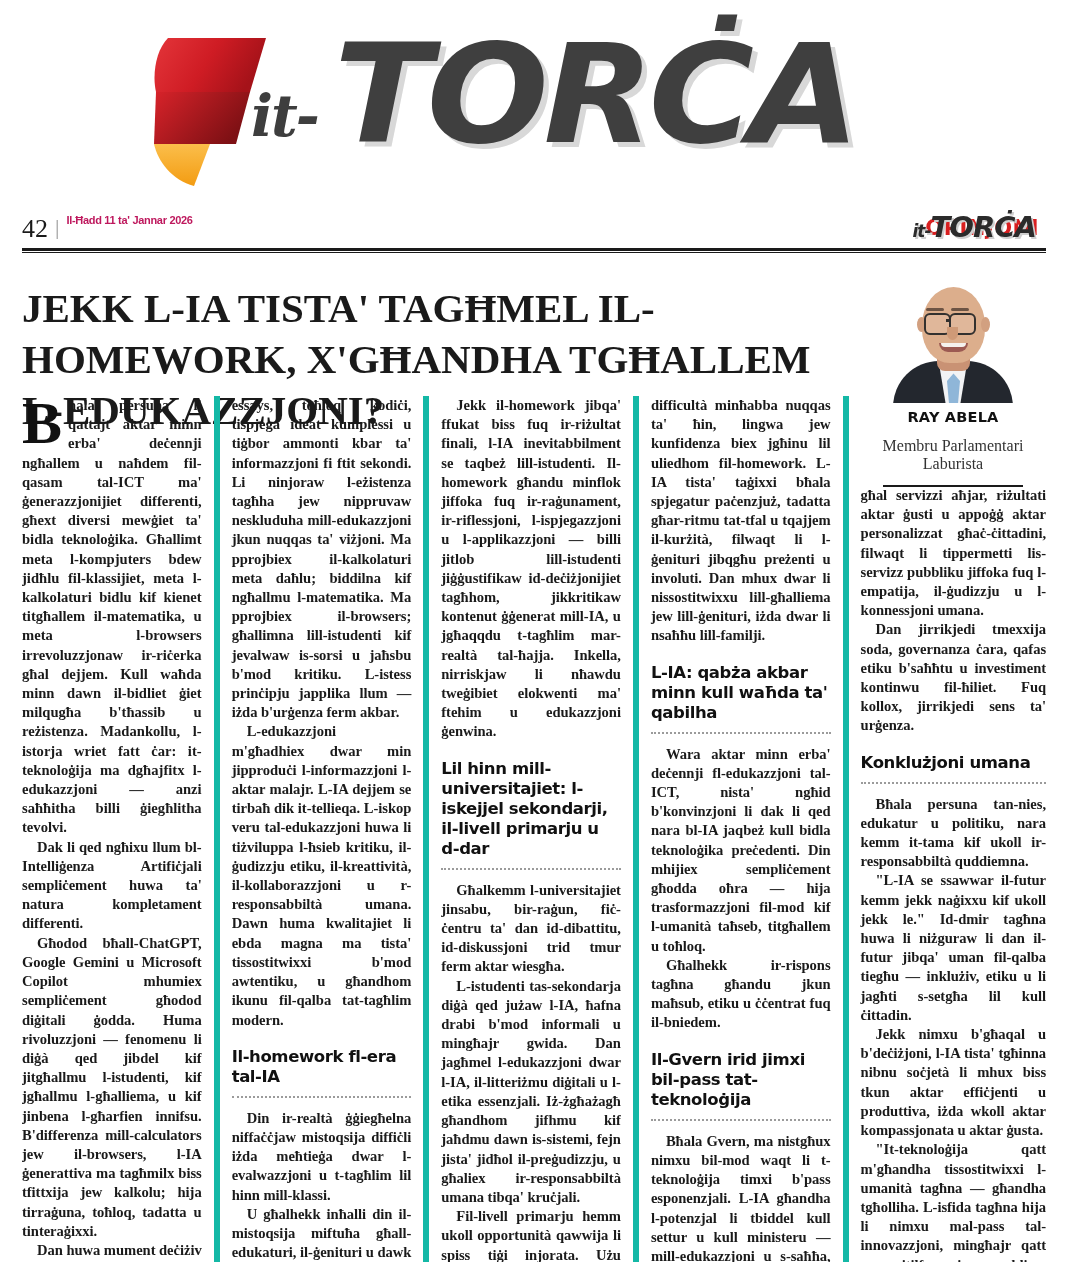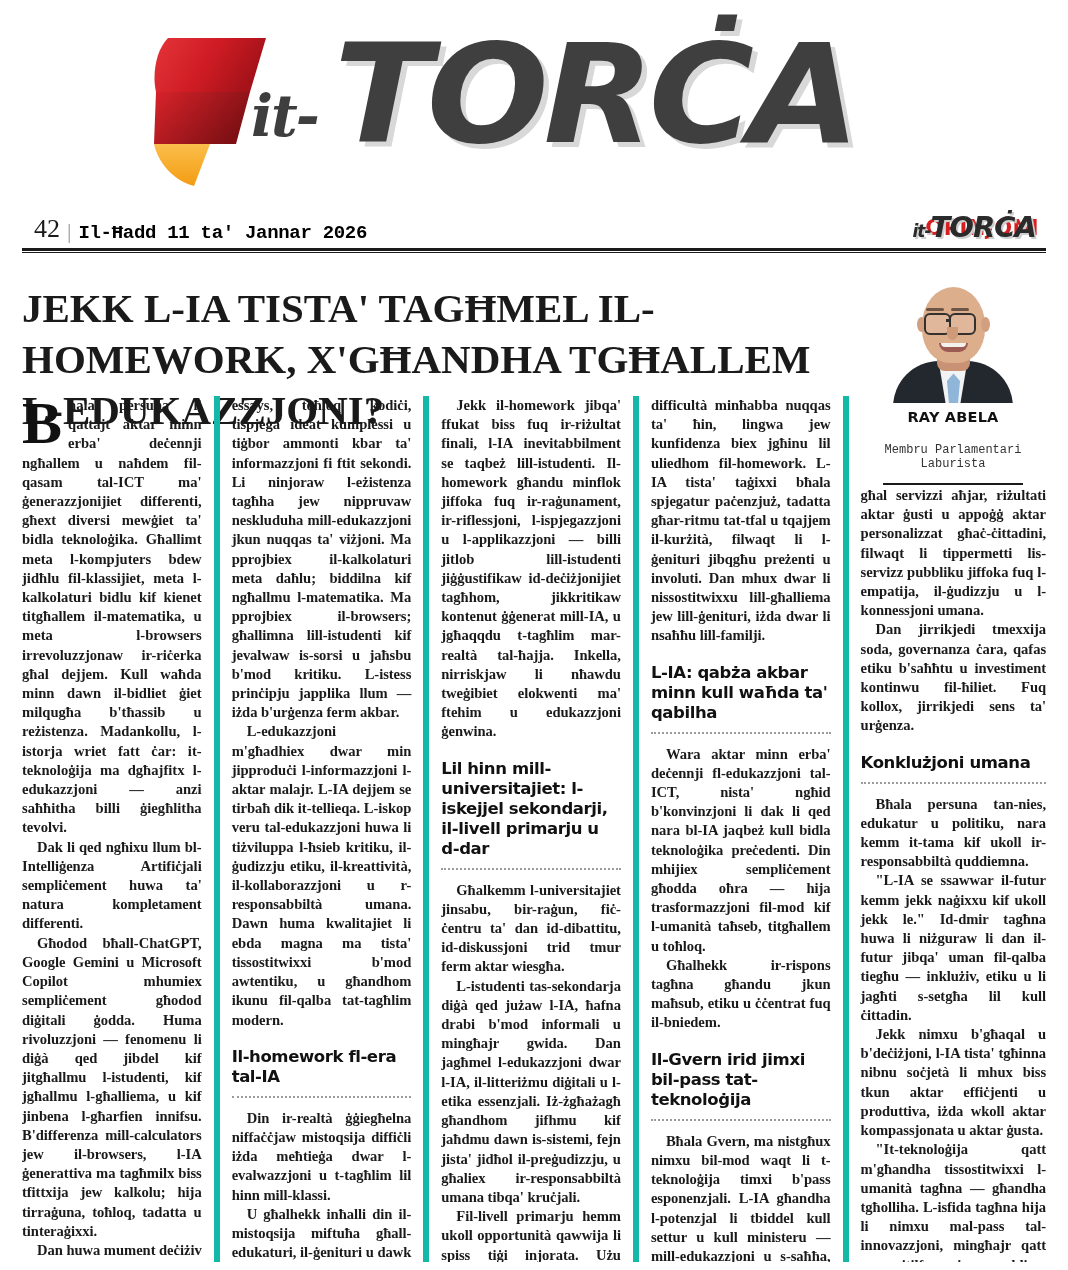--- a/index.html
+++ b/index.html
@@ -72,42 +72,42 @@
   }
 
   
   .header-bar {
     position: relative;
     margin: 0 22px;
     height: 44px;
   }
   .folio {
     position: absolute;
-    left: 12px;
+    left: 0;
     top: 2px;
     display: flex;
-    align-items: flex-end;
+    align-items: flex-start;
     gap: 7px;
   }
   .folio-num {
     font-family: "Liberation Serif", serif;
     font-size: 26px;
     font-weight: 400;
     color: #1a1a1a;
   }
   .folio-sep {
     color: #9a9a9a;
     font-size: 22px;
     font-weight: 300;
   }
   .folio-date {
-    font-family: Liberation Mono, monospace;
-    font-size: 19px;
-    font-weight: 700;
-    color: #000000;
+    font-family: Liberation Sans, sans-serif;
+    font-size: 11px;
+    font-weight: 700;
+    color: #be185d;
     letter-spacing: -0.3px;
   }
   .section-label {
     position: absolute;
     left: 0; right: 7px;
     top: 4px;
     text-align: right;
     font-family: "DejaVu Sans", sans-serif;
     font-weight: 700;
     font-size: 21px;
@@ -276,25 +276,25 @@
     border-radius: 0 0 50% 50%;
   }
   .author-name {
     font-family: "DejaVu Sans", sans-serif;
     font-weight: 700;
     font-size: 14.5px;
     color: #111;
     letter-spacing: 0.2px;
   }
   .author-role {
-    font-family: Liberation Mono, monospace;
+    font-family: Liberation Serif, serif;
     font-weight: 400;
-    font-size: 12px;
+    font-size: 16px;
     color: #333;
-    margin-top: 18px;
+    margin-top: 12px;
   }
   .author-rule {
     width: 140px;
     height: 2px;
     background: #1a1a1a;
     margin: 12px auto 0 auto;
   }
 
   
   .columns {

